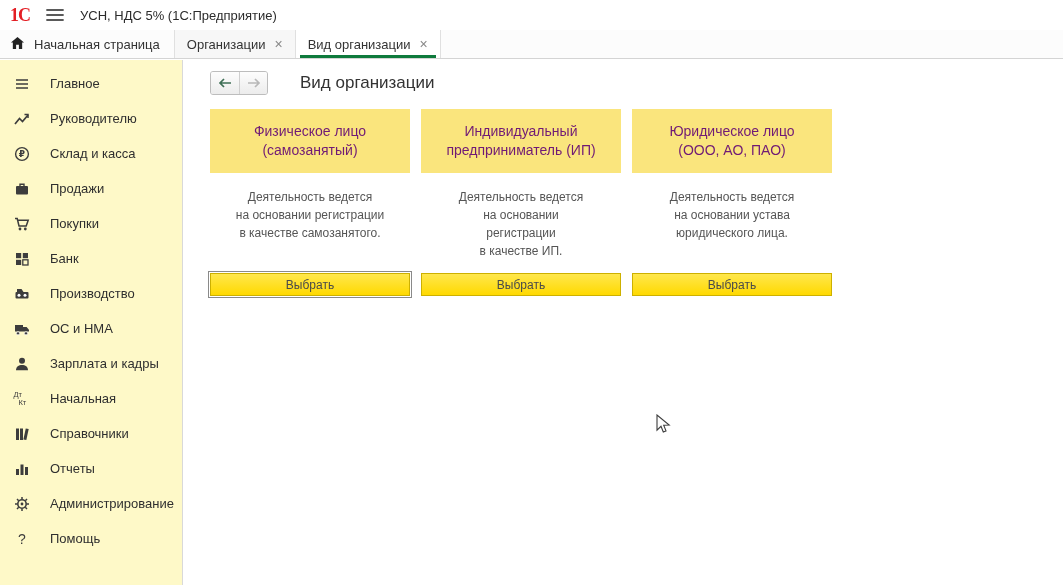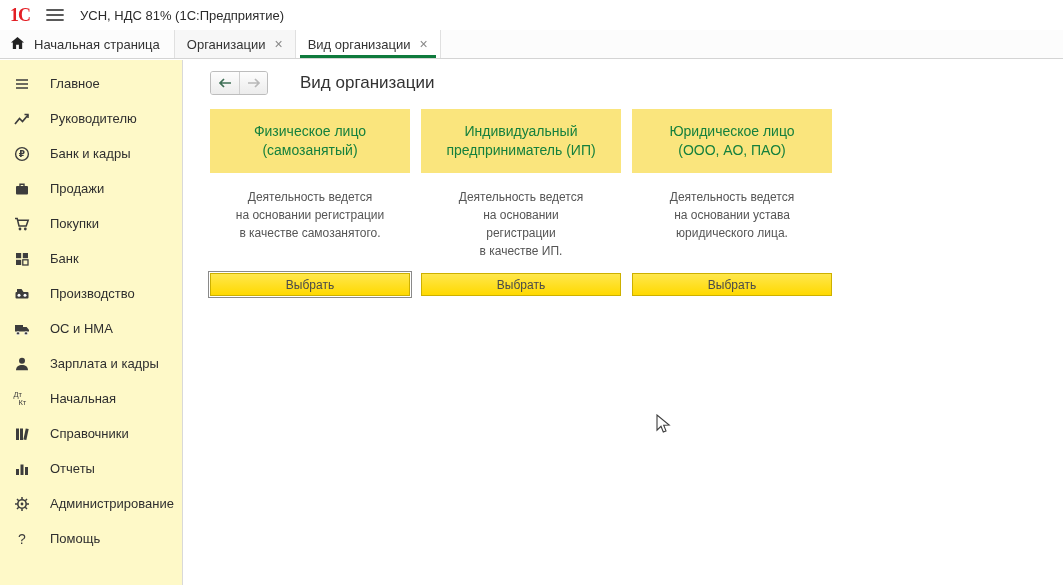--- a/index.html
+++ b/index.html
@@ -79,21 +79,21 @@
     display: inline-flex; align-items: center; justify-content: center;
   }
   .navbtn + .navbtn { border-left: 1px solid #cfcfcf; }
   .page-title { font-size: 17px; font-weight: 400; color: #333; margin-left: 32px; }
 
   .cards { display: flex; gap: 11px; margin-left: 14px; width: 622px; }
   .card { width: 200px; display: flex; flex-direction: column; }
   .card-header {
     background: #FAE57D; min-height: 64px;
     display: flex; align-items: center; justify-content: center;
-    text-align: center; font-size: 14px; color: #15803d;
+    text-align: center; font-size: 14px; color: #701a75;
     white-space: pre-line; line-height: 1.35; padding: 6px 4px;
   }
   .card-desc {
     padding: 15px 4px 10px 4px; font-size: 12px; color: #555;
     text-align: center; white-space: pre-line; line-height: 1.5;
     flex: 1; min-height: 100px;
   }
   .select-btn {
     height: 23px; width: 100%;
     background: linear-gradient(#ffe74d, #ffd900);
@@ -109,21 +109,21 @@
 
 <div class="app">
 
   <div class="titlebar">
     <span class="logo-1c">1С</span>
     <span class="hamburger">
       <svg width="18" height="14" viewBox="0 0 18 14">
           <path d="M1 2h16M1 7h16M1 12h16" stroke="#5a5a5a" stroke-width="1.8" stroke-linecap="round"></path>
         </svg>
     </span>
-    <span class="win-title">УСН, НДС 81%  (1С:Предприятие)</span>
+    <span class="win-title">УСН, НДС 5%  (1С:Предприятие)</span>
   </div>
 
   <div class="tabbar">
     <div class="home-tab">
       <span>
         <svg width="15" height="14" viewBox="0 0 16 15">
             <path d="M8 1l7 6h-2v7h-3.5V9.5h-3V14H3V7H1z" fill="#222"></path>
           </svg>
       </span>
       <span>Начальная страница</span>
@@ -159,21 +159,21 @@
       <span>Руководителю</span>
     </div>
 
     <div class="side-item">
       <span class="icon">
         <svg width="16" height="16" viewBox="0 0 16 16">
             <circle cx="8" cy="8" r="6.4" fill="none" stroke="#3d3d3d" stroke-width="1.4"></circle>
             <text x="8" y="11.2" font-size="9" font-weight="bold" text-anchor="middle" fill="#3d3d3d">₽</text>
           </svg>
       </span>
-      <span>Банк и кадры</span>
+      <span>Склад и касса</span>
     </div>
 
     <div class="side-item">
       <span class="icon">
         <svg width="16" height="16" viewBox="0 0 16 16">
             <path d="M6 5V3.2h4V5" fill="none" stroke="#3d3d3d" stroke-width="1.4"></path>
             <rect x="2" y="5" width="12" height="8.5" rx="1" fill="#3d3d3d"></rect>
           </svg>
       </span>
       <span>Продажи</span>

